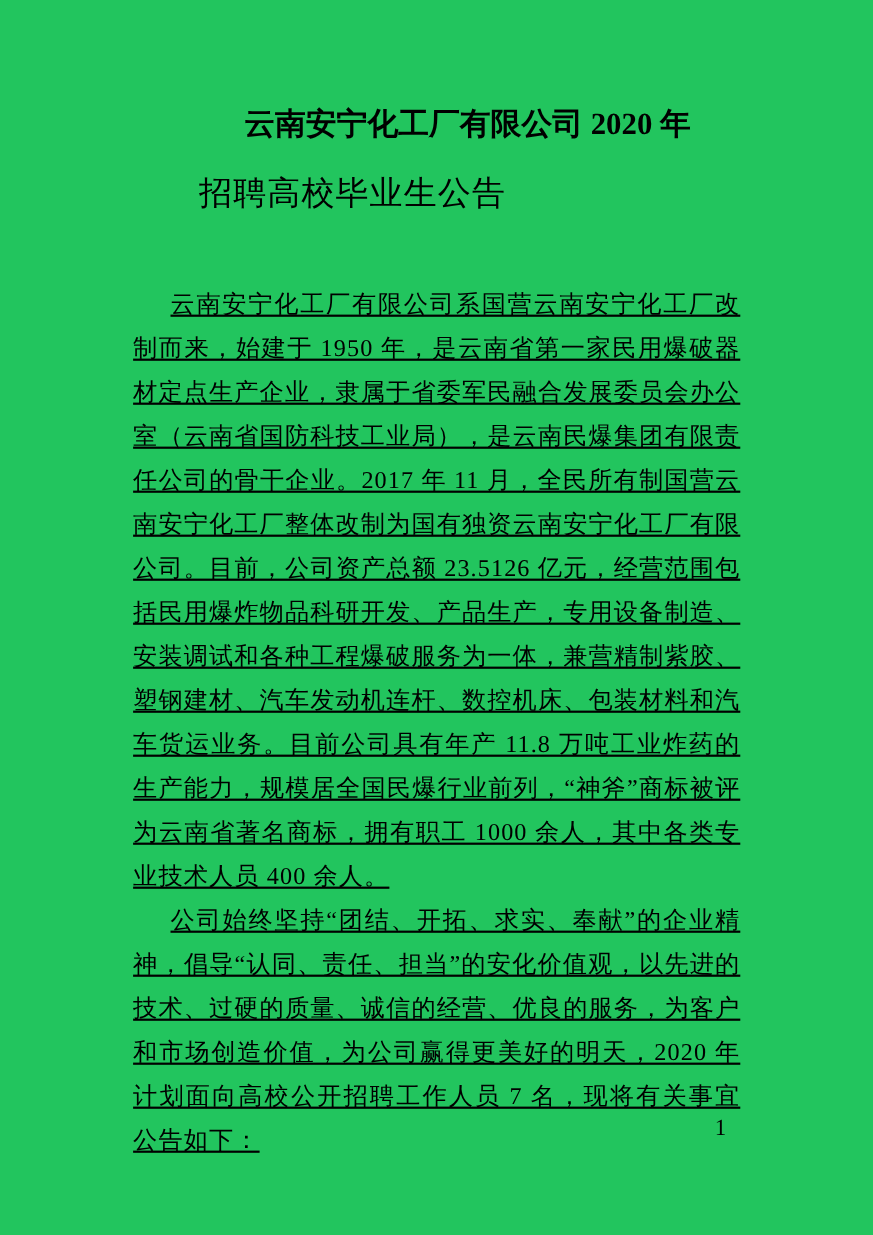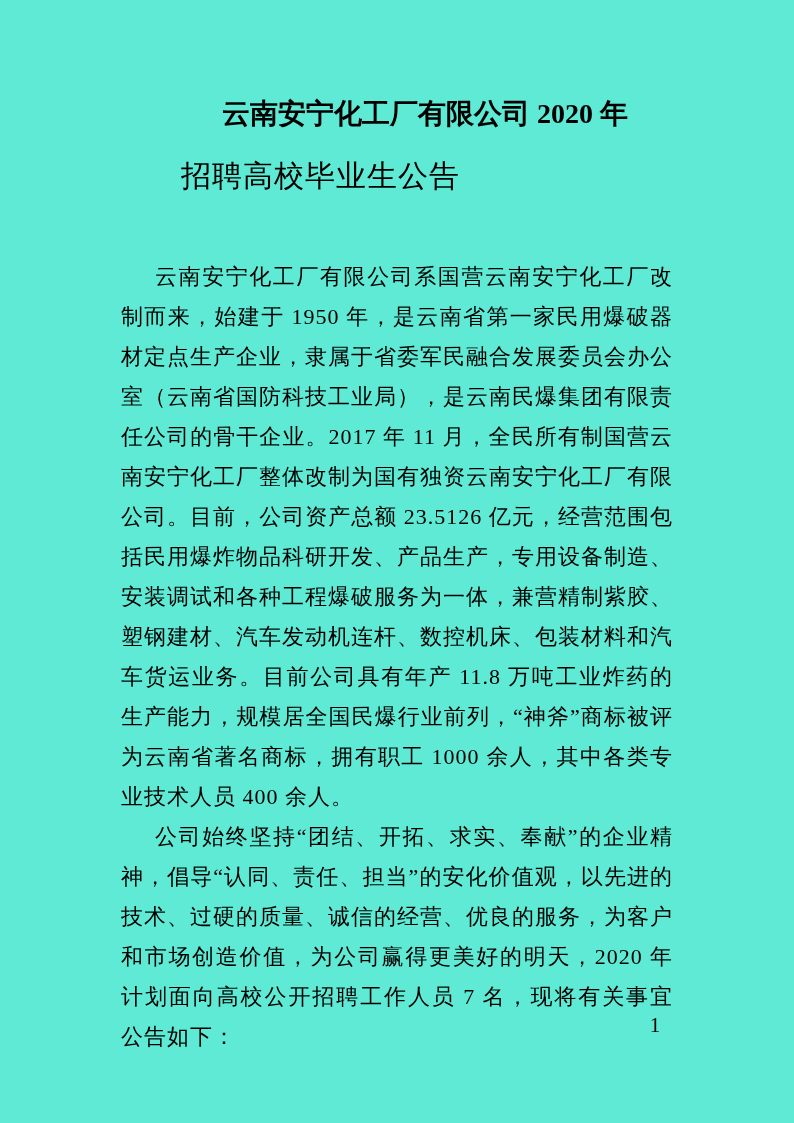--- a/index.html
+++ b/index.html
@@ -4,21 +4,21 @@
 <style>
   html, body {
     margin: 0;
     padding: 0;
     background: #ffffff;
   }
   .page {
     position: relative;
     width: 794px;
     height: 1123px;
-    background: #5eead4;
+    background: #22c55e;
     color: #000000;
     overflow: hidden;
     font-family: "Liberation Serif", "DejaVu Serif", serif;
   }
   .content {
     padding: 0 121px;
   }
   .doc-title-1 {
     margin: 94px 0 0 0;
     font-size: 28px;
@@ -44,20 +44,21 @@
   }
   .doc-body p {
     margin: 0;
     font-size: 22px;
     line-height: 40px;
     letter-spacing: 1px;
     text-align: justify;
     text-justify: inter-ideograph;
     text-indent: 34px;
     font-family: "Liberation Serif", "DejaVu Serif", serif;
+    text-decoration: underline;
   }
   .page-number {
     position: absolute;
     top: 1013px;
     left: 645px;
     width: 20px;
     font-size: 21px;
     line-height: 24px;
     text-align: center;
     font-family: "Liberation Serif", "DejaVu Serif", serif;

